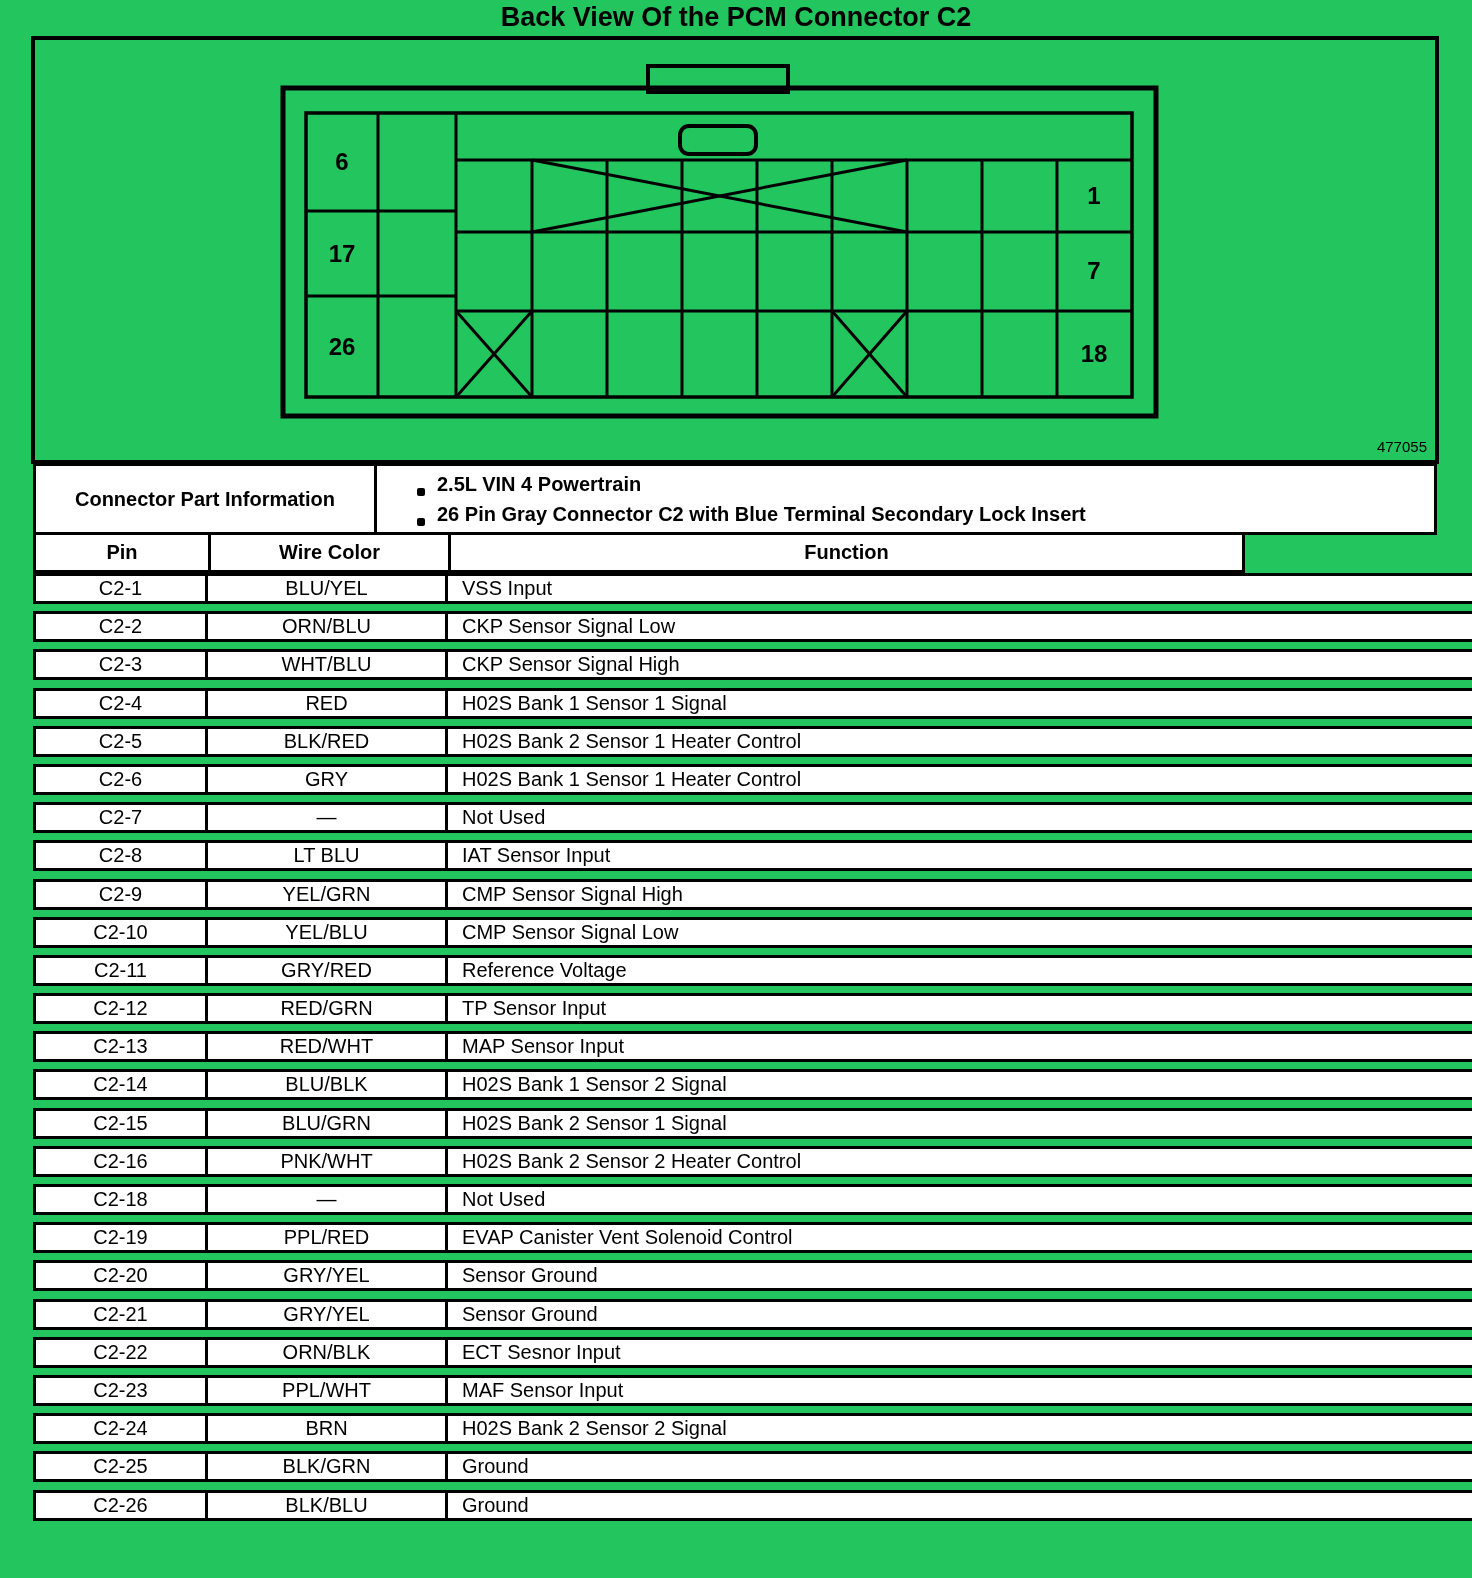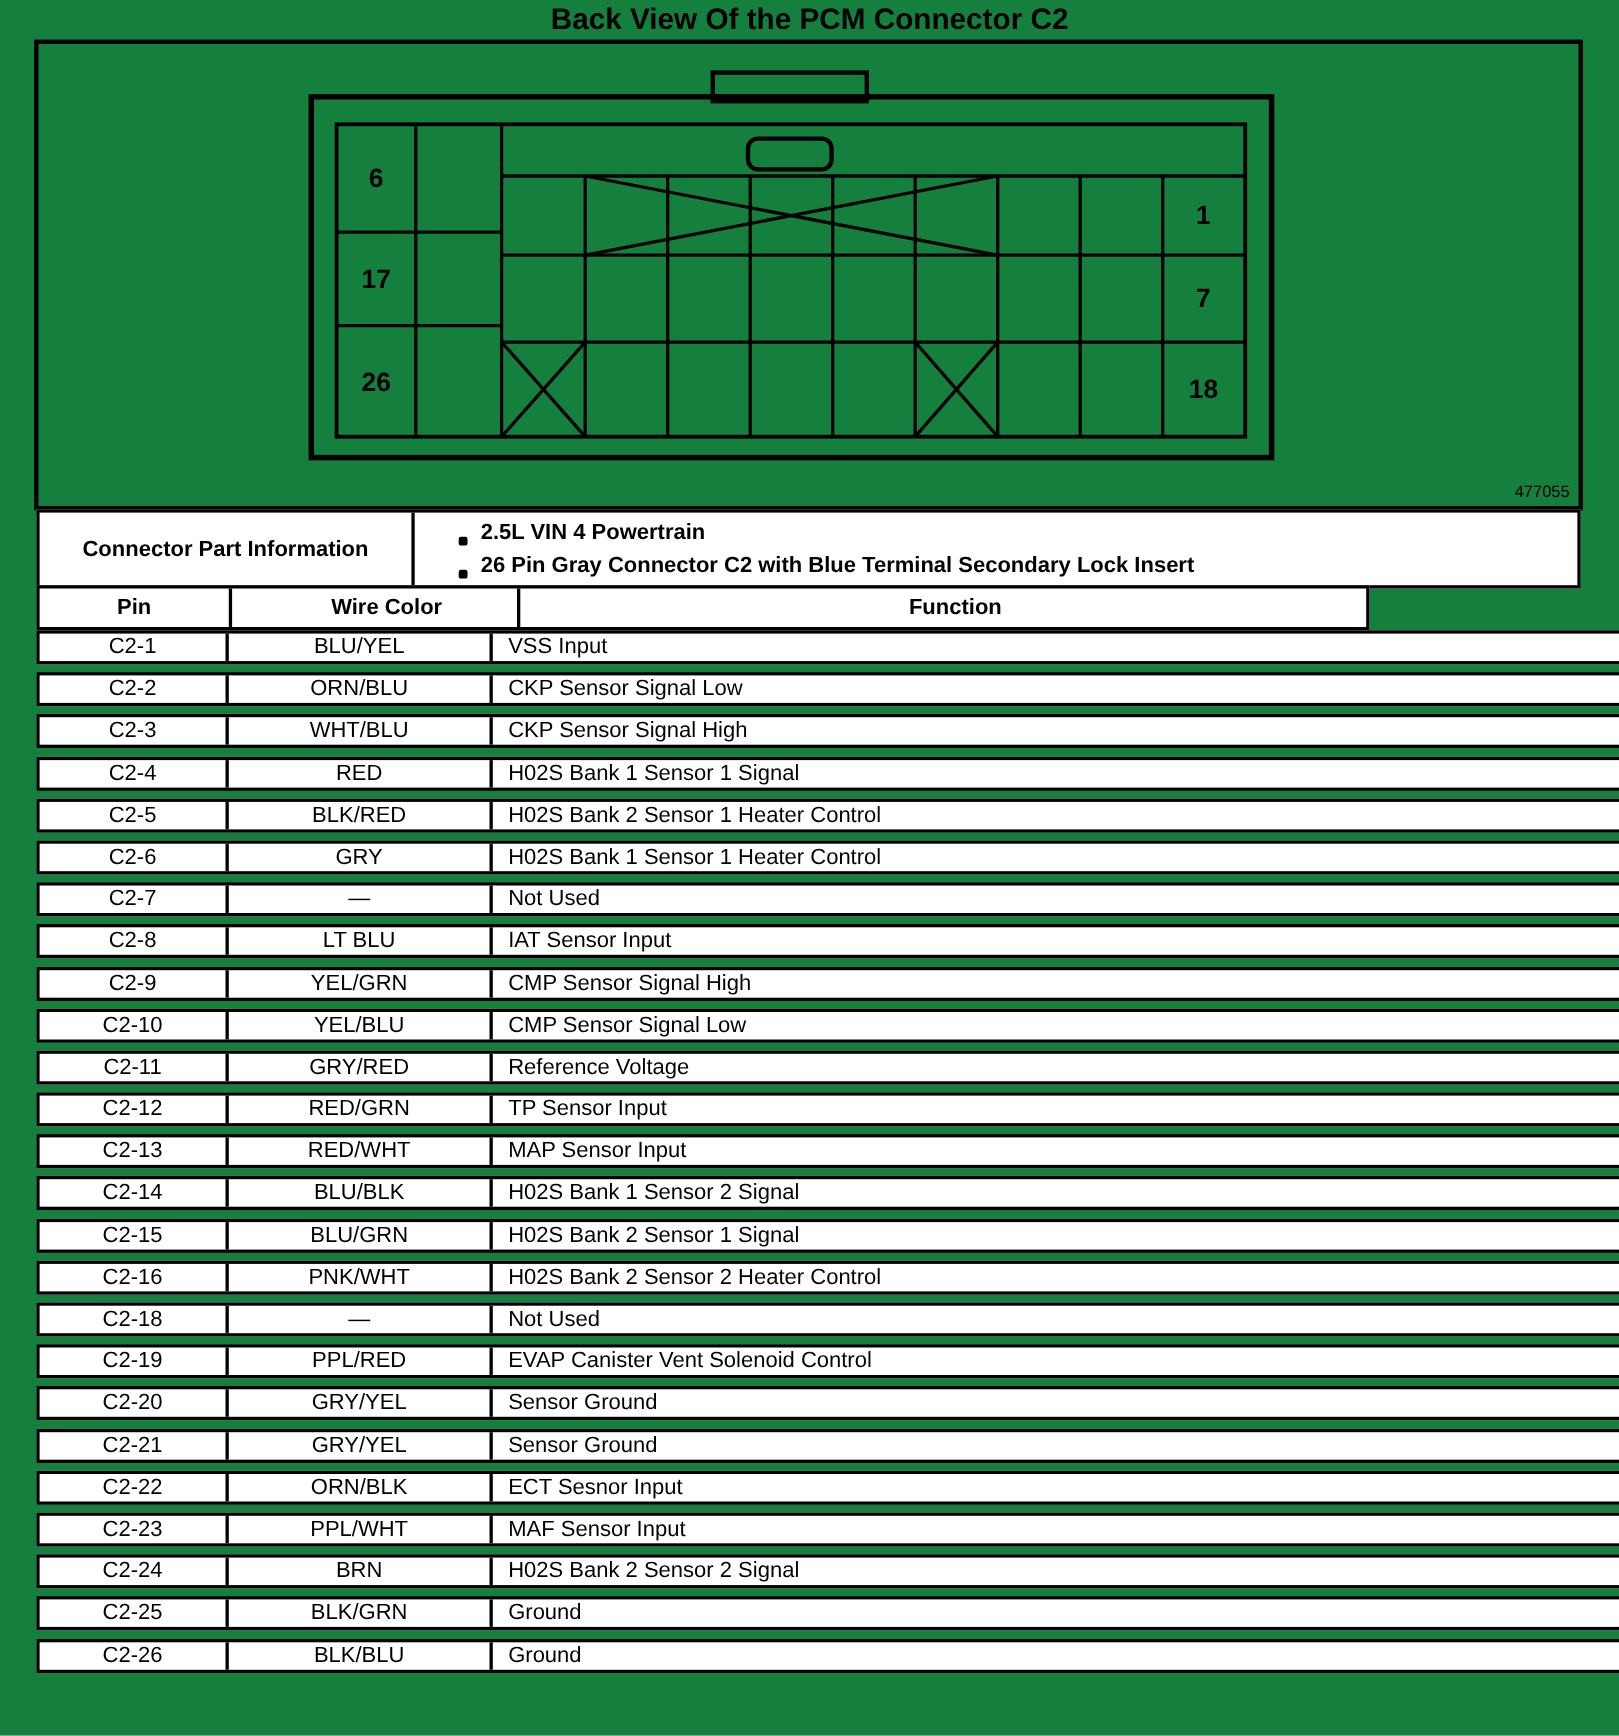--- a/index.html
+++ b/index.html
@@ -1,33 +1,33 @@
 <!DOCTYPE html>
 <html><head>
 <meta charset="utf-8">
 <style>
   html,body{margin:0;padding:0;background:#fff;}
   body{width:1472px;height:1578px;position:relative;font-family:"Liberation Sans",sans-serif;color:#000;}
-  .page{position:absolute;inset:0;background:#15803d;}
+  .page{position:absolute;inset:0;background:#22c55e;}
   .page-title{position:absolute;top:2px;left:0;width:100%;text-align:center;
     font-size:27px;font-weight:700;letter-spacing:0px;}
   svg{position:absolute;top:0;left:0;}
   svg line{stroke:#000;stroke-width:3;}
   svg rect{stroke:#000;fill:none;}
   svg text{font:700 24px "Liberation Sans",sans-serif;fill:#000;text-anchor:middle;}
   svg text.fig-num{font:400 15px "Liberation Sans",sans-serif;text-anchor:end;}
   .abs{position:absolute;box-sizing:border-box;}
   .box{border:3px solid #000;background:#fff;}
   .info-row{left:33px;top:463px;width:1404px;height:72px;display:flex;}
   .info-left{width:341px;border-right:3px solid #000;display:flex;align-items:center;justify-content:center;
     font-size:20px;font-weight:700;box-sizing:border-box;}
   .info-right{flex:1;display:flex;flex-direction:column;justify-content:center;gap:7px;padding-left:40px;}
   .bullet-line{display:flex;align-items:flex-end;font-size:20px;font-weight:700;}
   .bullet-square{width:8px;height:8px;background:#000;border-radius:2px;margin-right:12px;flex:0 0 auto;}
-  .header-row{left:33px;top:532px;width:1212px;height:41px;display:flex;gap:22px;}
+  .header-row{left:33px;top:532px;width:1212px;height:41px;display:flex;}
   .hcell{display:flex;align-items:center;justify-content:center;font-size:20px;font-weight:700;box-sizing:border-box;}
   .hcell.pin{width:175px;border-right:3px solid #000;}
   .hcell.wire{width:240px;border-right:3px solid #000;}
   .hcell.fn{flex:1;border-radius:11px;}
   .rows{left:33px;top:573px;width:1452px;}
   .prow{box-sizing:border-box;border:3px solid #000;background:#fff;height:31px;margin-bottom:7.2px;
     display:flex;align-items:stretch;font-size:20px;}
   .cell{display:flex;align-items:center;box-sizing:border-box;}
   .cell.pin{width:172px;border-right:3px solid #000;justify-content:center;}
   .cell.wire{width:240px;border-right:3px solid #000;justify-content:center;}

